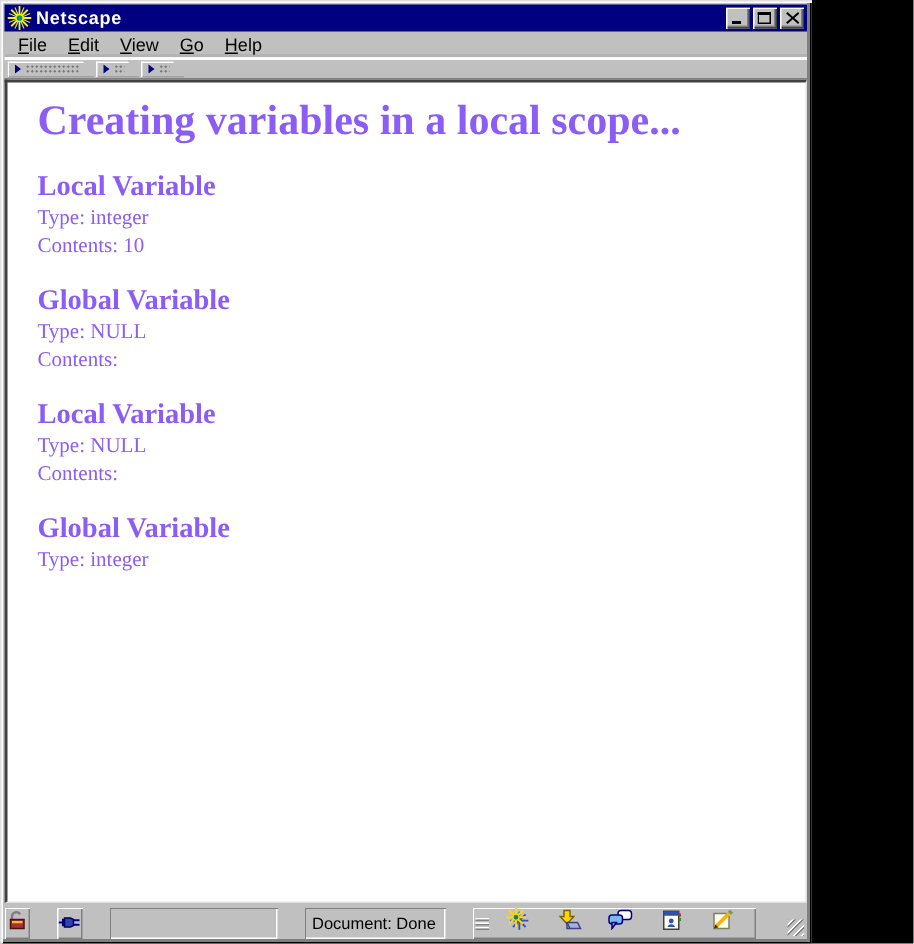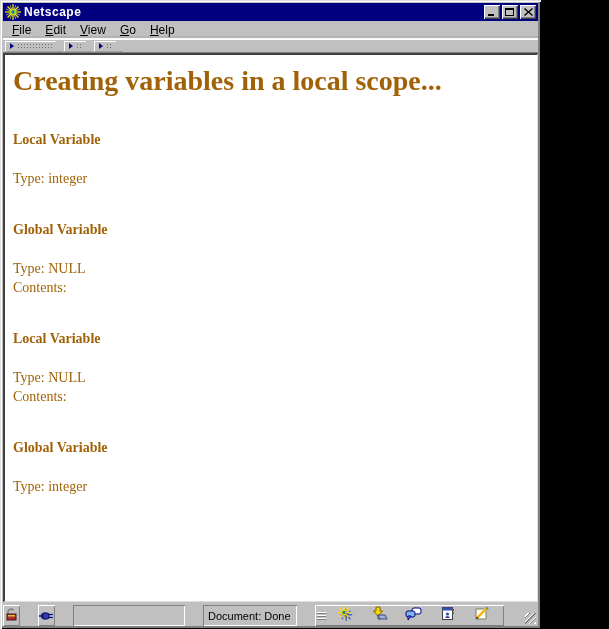--- a/index.html
+++ b/index.html
@@ -54,29 +54,29 @@
                 border-top: 3px solid transparent; border-bottom: 3px solid transparent;
                 margin-right: 3px; flex: none; }
   .tab .dots { height: 6px;
     background-image: radial-gradient(circle, #707070 34%, transparent 36%);
     background-size: 3px 3px; }
   .tab-wide { width: 58px; } .tab-wide .dots { width: 38px; }
   .tab-small { width: 29px; } .tab-small .dots { width: 12px; }
 
   
   .content {
-    flex: 1; background: #fff; color: #a16207; overflow: hidden;
+    flex: 1; background: #fff; color: #8b5cf6; overflow: hidden;
     border-top: 2px solid; border-left: 2px solid; border-right: 1px solid; border-bottom: 1px solid;
     border-color: #404040 #dfdfdf #dfdfdf #404040;
     font-family: "Liberation Serif", "DejaVu Serif", serif;
-    padding: 5px 8px;
+    padding: 5px 20px;
   }
   .content h1 { font-size: 28px; line-height: 34px; font-weight: bold; margin: 4px 0 0; }
-  .content h3 { font-size: 14px; line-height: 22px; font-weight: bold; margin: 31px 0 0; }
-  .content .para { font-size: 14px; line-height: 19px; margin: 18px 0 0; }
+  .content h3 { font-size: 19px; line-height: 22px; font-weight: bold; margin: 16px 0 0; }
+  .content .para { font-size: 14px; line-height: 19px; margin: 0 0 0; }
 
   
   .statusbar {
     height: 24px; flex: none; display: flex; align-items: stretch; gap: 18px;
     padding-top: 3px;
   }
   .raised { background: #c0c0c0;
     box-shadow: inset 1px 1px 0 #ffffff, inset -1px -1px 0 #808080; }
   .sunken { background: #c0c0c0;
     box-shadow: inset 1px 1px 0 #808080, inset -1px -1px 0 #ffffff; }
@@ -164,20 +164,21 @@
       <span class="dots"></span>
     </span>
   </div>
 
   <div class="content">
     <h1>Creating variables in a local scope...</h1>
 
     <h3>Local Variable</h3>
     <div class="para">
       <div>Type: integer</div>
+      <div>Contents: 10</div>
     </div>
 
     <h3>Global Variable</h3>
     <div class="para">
       <div>Type: NULL</div>
       <div>Contents:</div>
     </div>
 
 
     <h3>Local Variable</h3>

